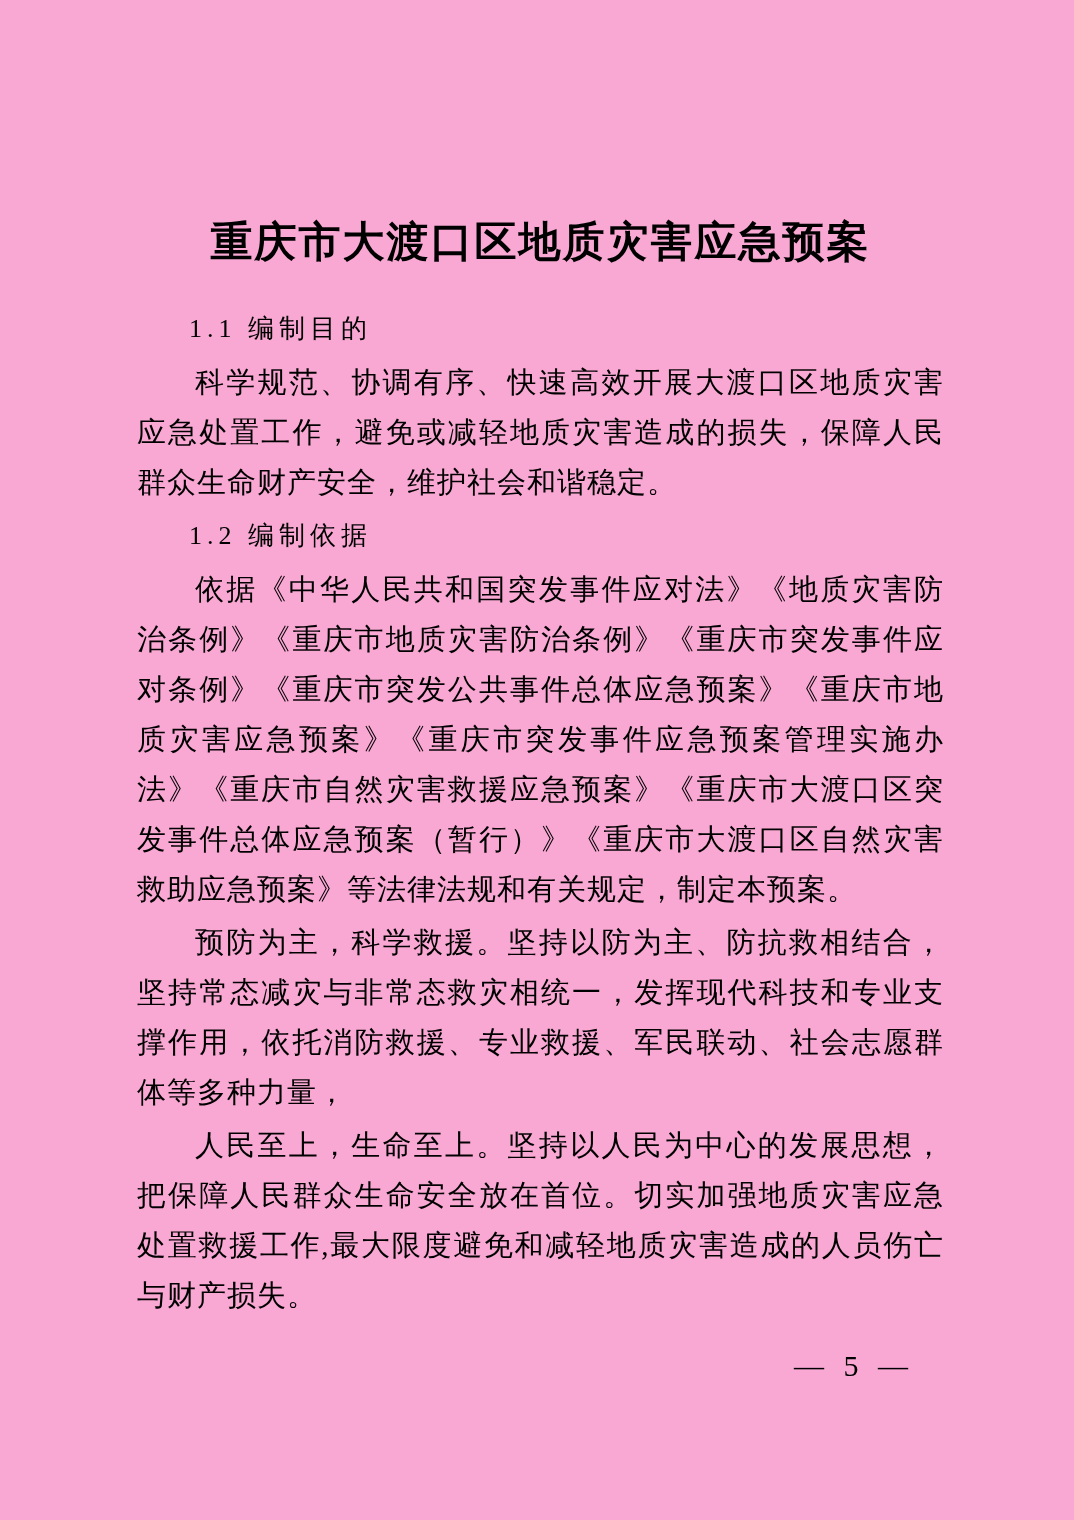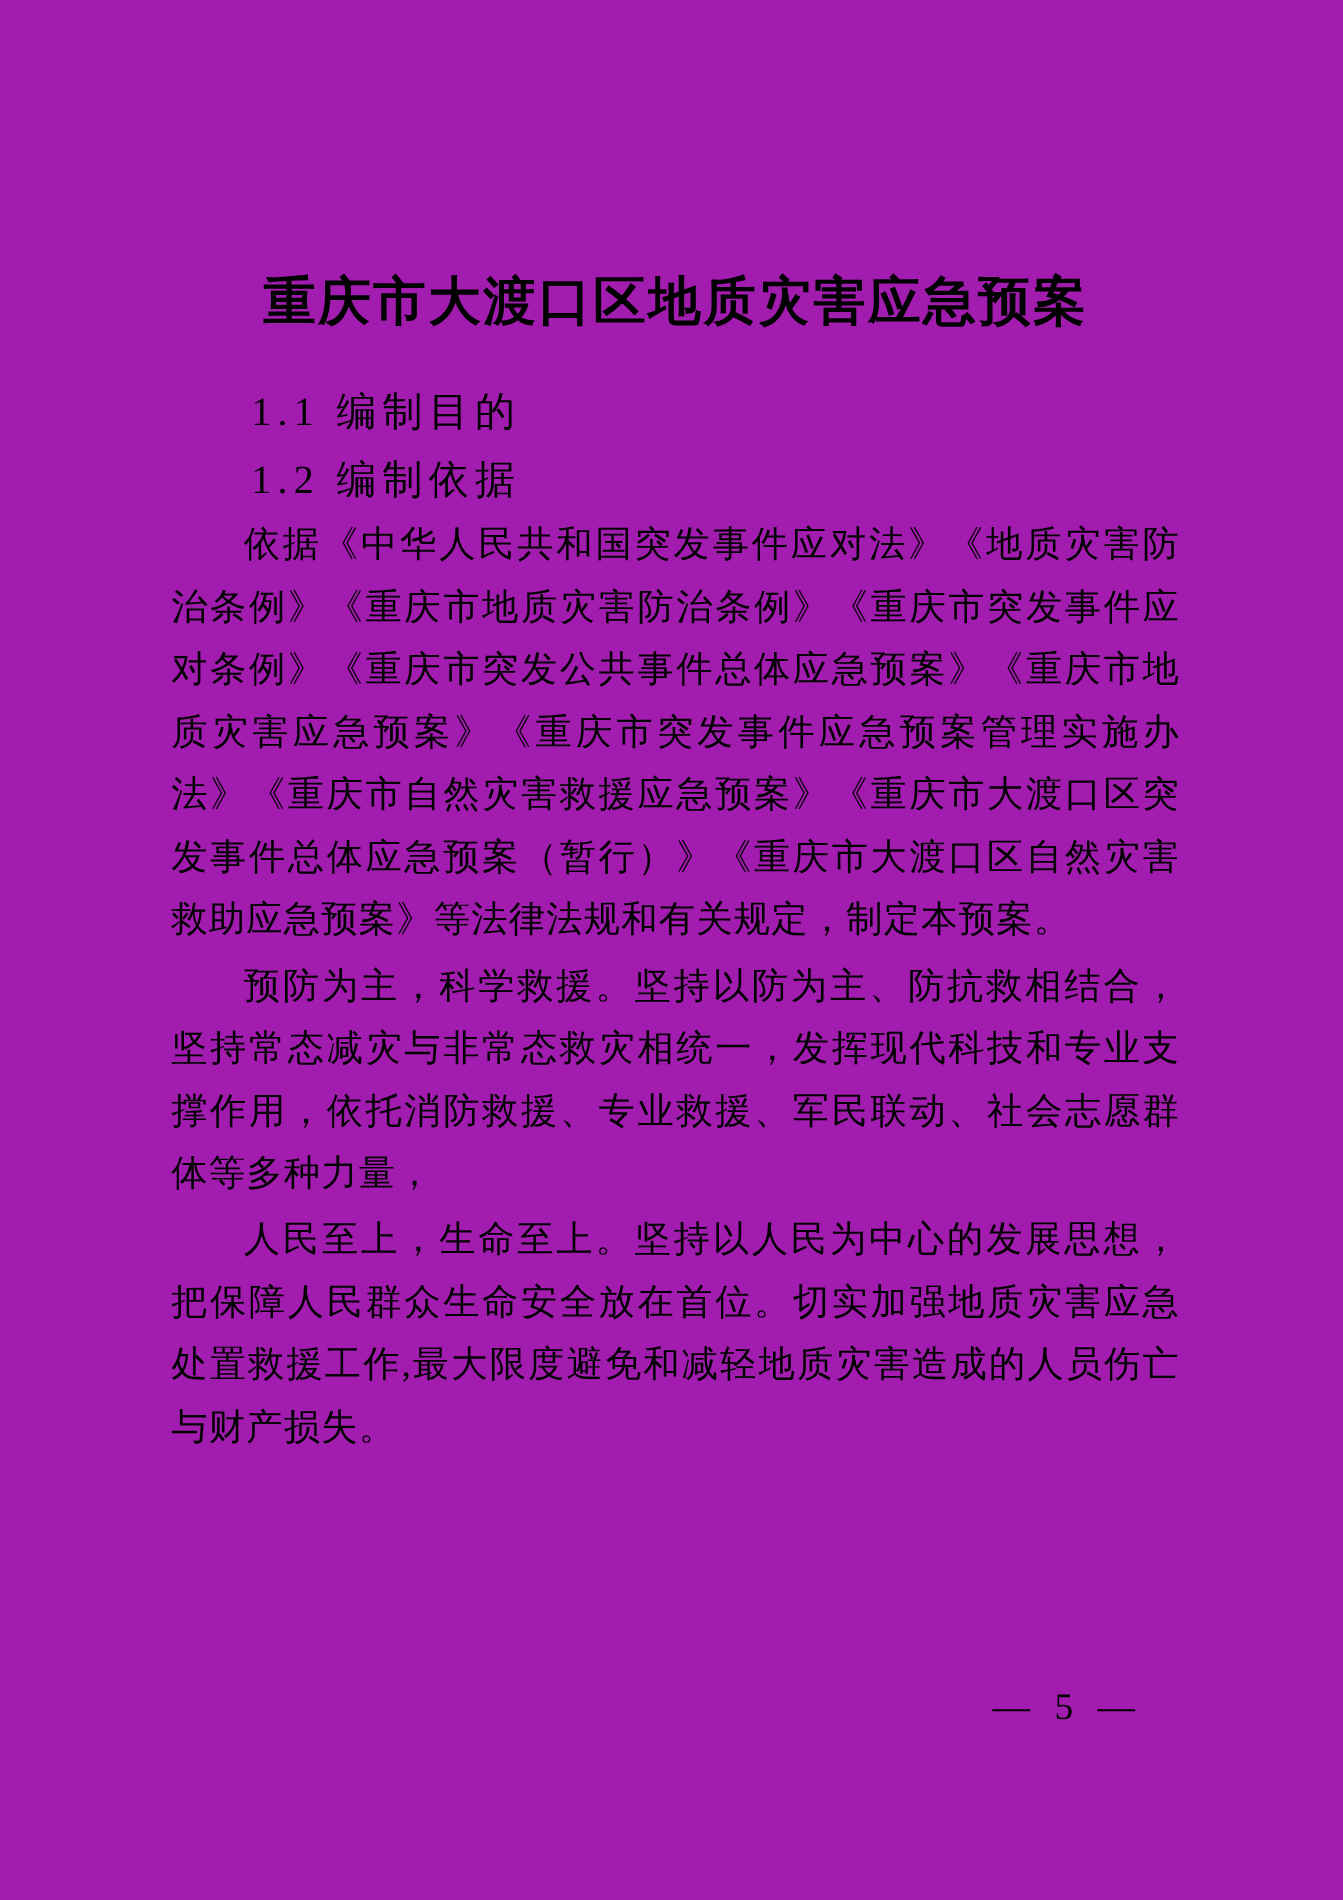--- a/index.html
+++ b/index.html
@@ -4,21 +4,21 @@
 <style>
   html, body {
     margin: 0;
     padding: 0;
     background: #ffffff;
   }
   .page {
     position: relative;
     width: 1074px;
     height: 1520px;
-    background: #a21caf;
+    background: #f9a8d4;
     box-sizing: border-box;
     padding: 212px 130px 0 137px;
     color: #000000;
     font-family: "Liberation Serif", "DejaVu Serif", serif;
     overflow: hidden;
   }
   .doc-title {
     margin: 0 0 32px 0;
     font-size: 42px;
     font-weight: bold;
@@ -28,21 +28,21 @@
   }
   .h-chapter {
     margin: 4px 0 0 0;
     font-size: 31px;
     font-weight: bold;
     line-height: 50px;
     text-indent: 2em;
   }
   .h-section {
     margin: 4px 0 0 0;
-    font-size: 32px;
+    font-size: 26px;
     font-weight: normal;
     line-height: 50px;
     text-indent: 2em;
     letter-spacing: 5px;
   }
   .body-para {
     margin: 3px 0 0 0;
     font-size: 29px;
     line-height: 50px;
     text-align: justify;
@@ -62,20 +62,21 @@
 </head>
 <body>
 
 <div class="page">
 
   <h1 class="doc-title">重庆市大渡口区地质灾害应急预案</h1>
 
 
   <h3 class="h-section">1.1 编制目的</h3>
 
+  <p class="body-para">科学规范、协调有序、快速高效开展大渡口区地质灾害应急处置工作，避免或减轻地质灾害造成的损失，保障人民群众生命财产安全，维护社会和谐稳定。</p>
 
   <h3 class="h-section">1.2 编制依据</h3>
 
   <p class="body-para">依据《中华人民共和国突发事件应对法》《地质灾害防治条例》《重庆市地质灾害防治条例》《重庆市突发事件应对条例》《重庆市突发公共事件总体应急预案》《重庆市地质灾害应急预案》《重庆市突发事件应急预案管理实施办法》《重庆市自然灾害救援应急预案》《重庆市大渡口区突发事件总体应急预案（暂行）》《重庆市大渡口区自然灾害救助应急预案》等法律法规和有关规定，制定本预案。</p>
 
 
   <p class="body-para">预防为主，科学救援。坚持以防为主、防抗救相结合，坚持常态减灾与非常态救灾相统一，发挥现代科技和专业支撑作用，依托消防救援、专业救援、军民联动、社会志愿群体等多种力量，</p>
 
   <p class="body-para">人民至上，生命至上。坚持以人民为中心的发展思想，把保障人民群众生命安全放在首位。切实加强地质灾害应急处置救援工作,最大限度避免和减轻地质灾害造成的人员伤亡与财产损失。</p>
 

